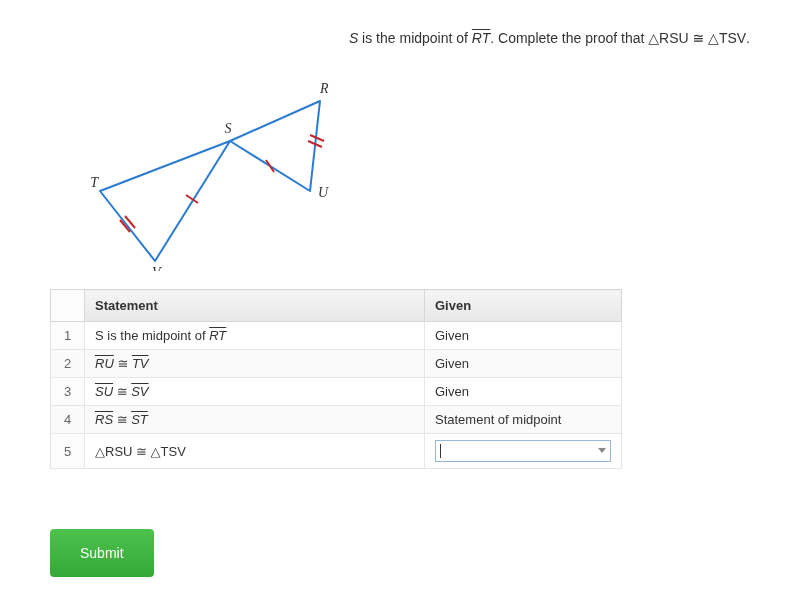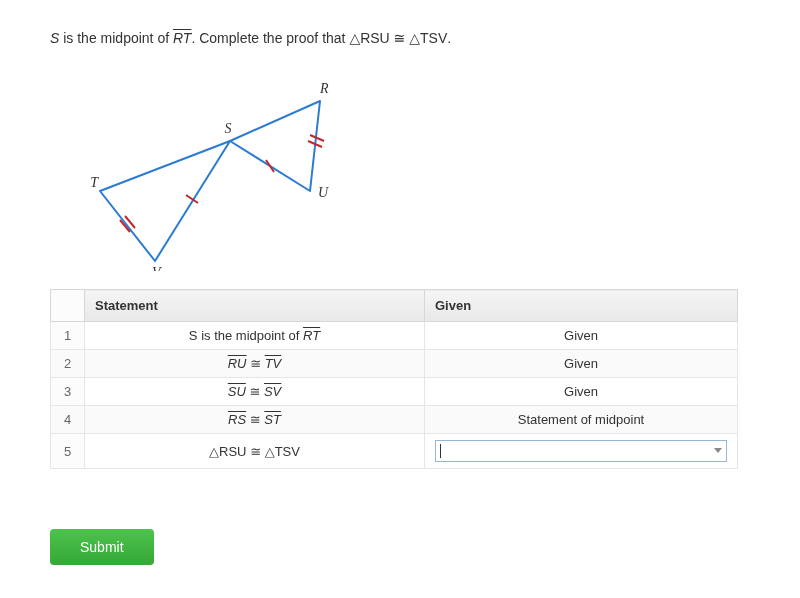--- a/index.html
+++ b/index.html
@@ -8,49 +8,49 @@
     font-size: 13px;
     color: #333;
     background: #fff;
     padding: 30px 50px;
     width: 800px;
   }
   .prompt {
     margin-bottom: 15px;
     font-size: 14px;
     color: #333;
+    text-align: right;
   }
   .prompt .ital { font-style: italic; }
   .overline {
     text-decoration: overline;
     font-style: italic;
   }
   .diagram-wrap {
     margin: 8px 0 18px 20px;
   }
   svg { display: block; }
   .proof-table {
     border-collapse: collapse;
-    width: 688px;
+    width: 572px;
     margin-top: 6px;
     font-size: 13px;
   }
   .proof-table th {
     background: linear-gradient(#f5f5f5, #e8e8e8);
     text-align: left;
     padding: 8px 10px;
     border: 1px solid #d7d7d7;
     font-weight: bold;
     color: #333;
   }
   .proof-table td {
     padding: 6px 10px;
     border: 1px solid #e6e6e6;
     vertical-align: middle;
-    text-align: center;
   }
   .proof-table .numcol {
     width: 34px;
     text-align: center;
     color: #666;
     background: #fcfcfc;
   }
   .proof-table tbody tr:nth-child(even) td {
     background: #fafafa;
   }
@@ -76,21 +76,21 @@
     left: 4px; top: 3px; bottom: 3px;
     width: 1px;
     background: #333;
   }
   .submit-btn {
     margin-top: 60px;
     background: linear-gradient(#4dc24d, #35a835);
     color: #fff;
     border: none;
     border-radius: 4px;
-    padding: 10px 30px;
+    padding: 16px 30px;
     font-size: 14px;
     cursor: pointer;
   }
   .tri { font-family: 'Arial', sans-serif; }
   .cong { font-family: 'Arial', sans-serif; }
 </style>
 </head>
 <body>
 
 

